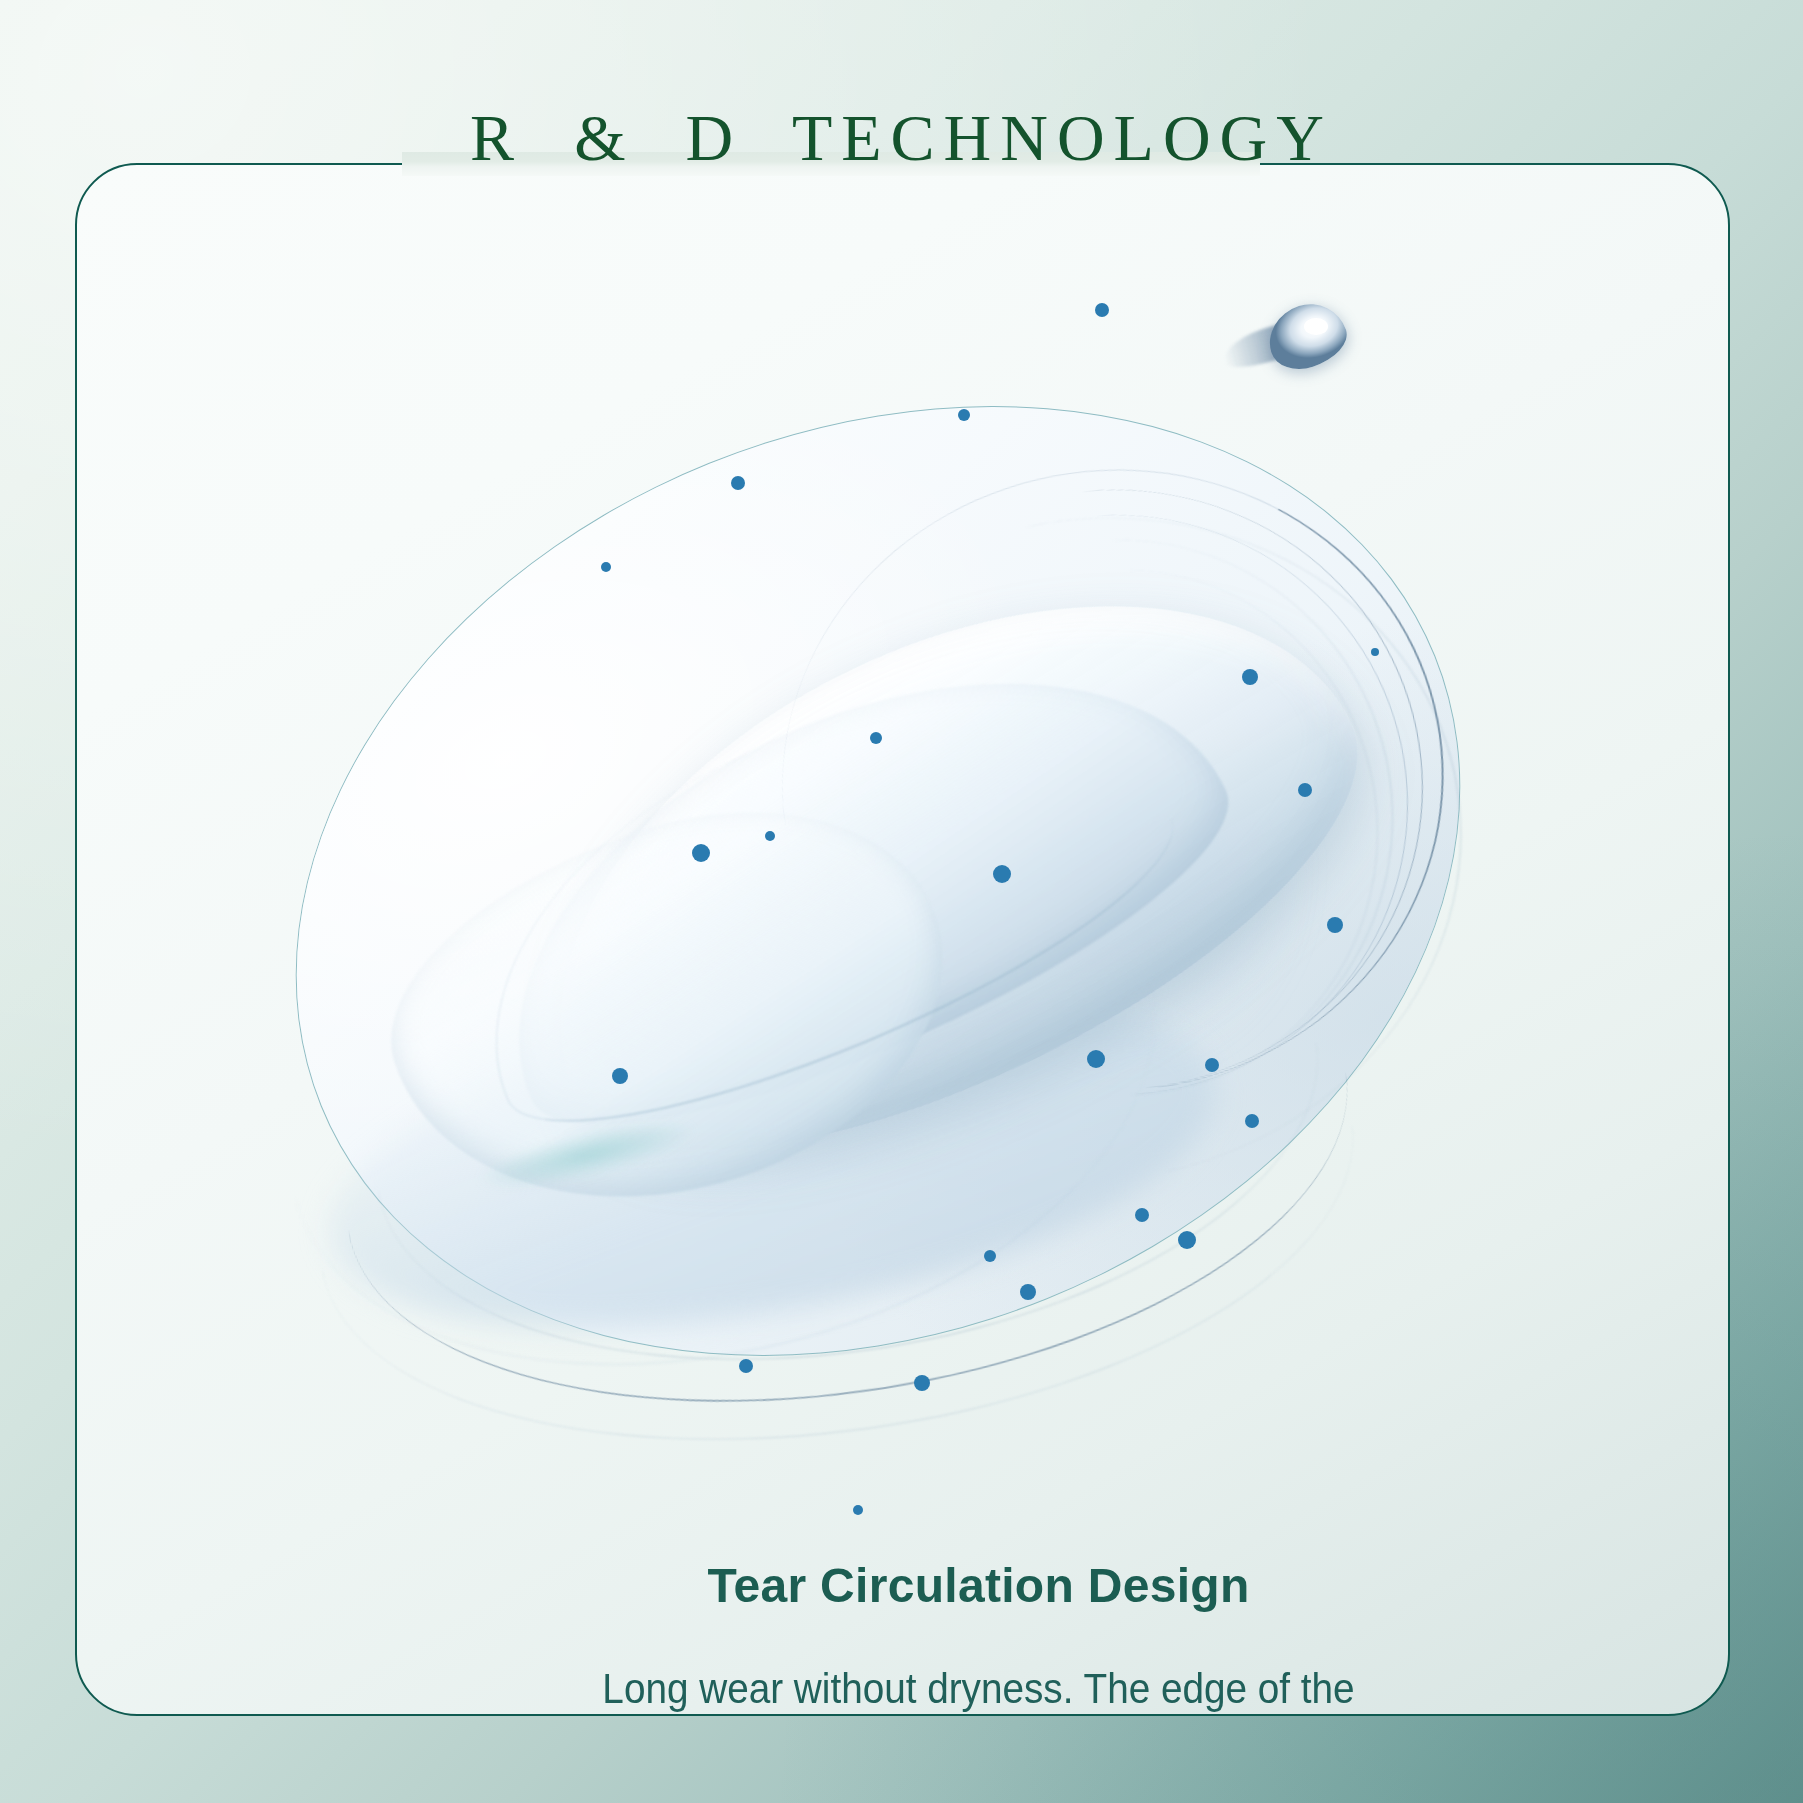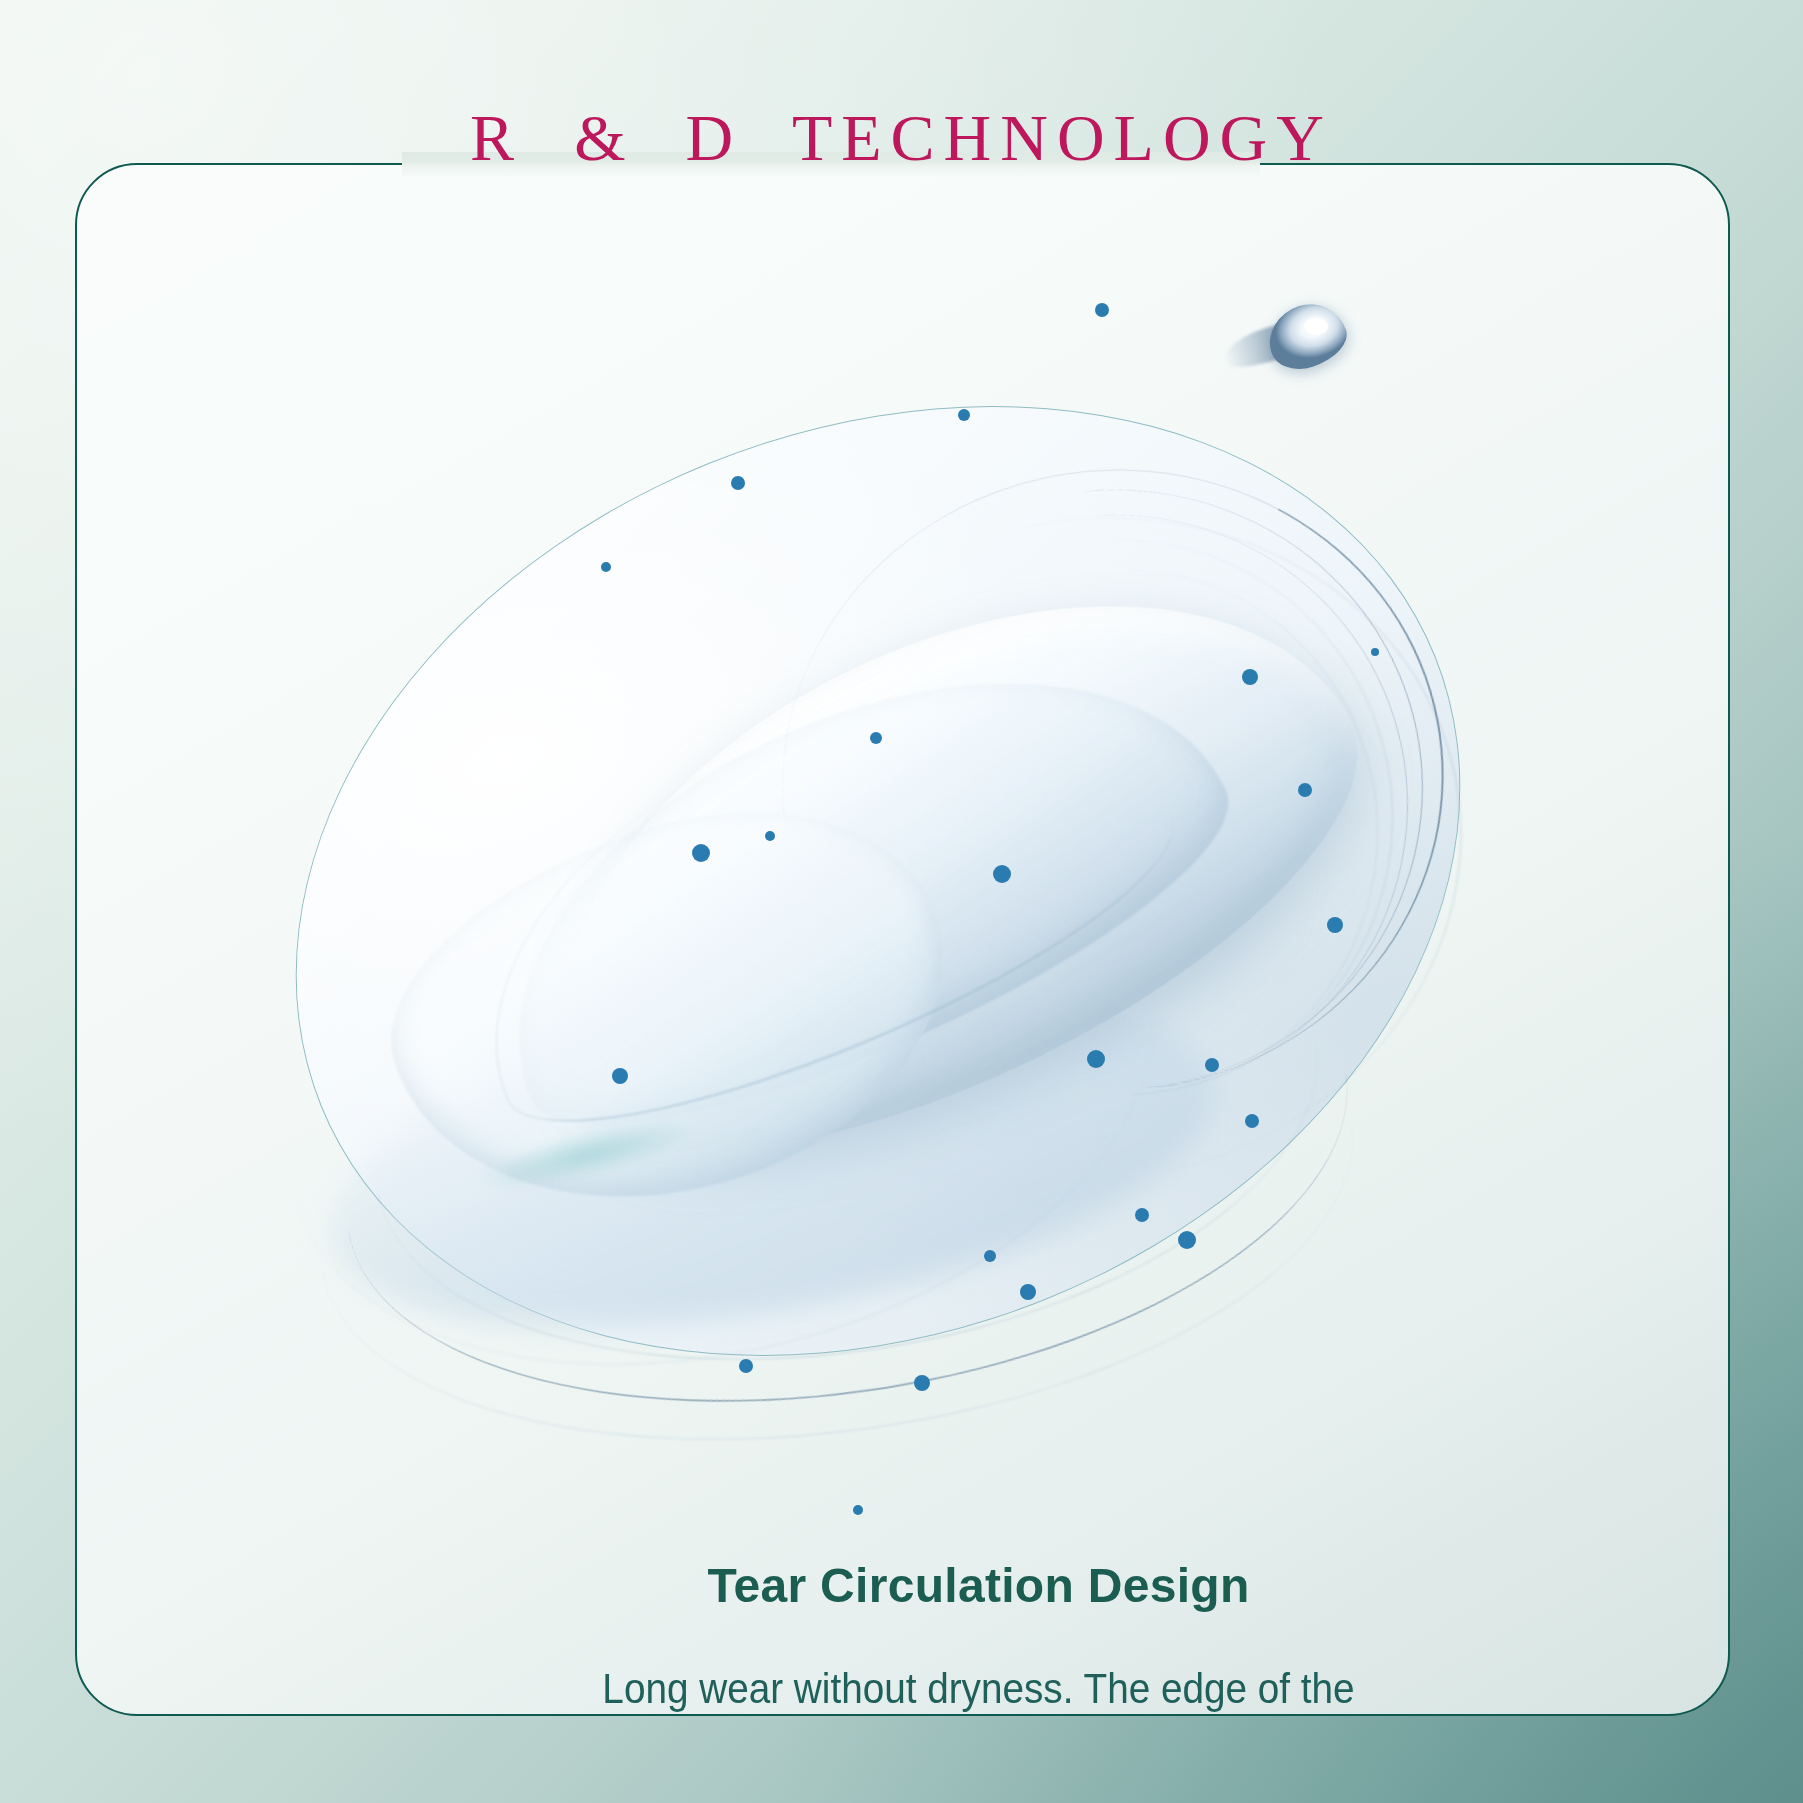--- a/index.html
+++ b/index.html
@@ -78,21 +78,21 @@
     position: absolute;
     top: 105px;
     left: 0;
     width: 1803px;
     text-align: center;
     z-index: 8;
     font-family: "Liberation Serif", serif;
     font-size: 66px;
     font-weight: 400;
     letter-spacing: 9px;
-    color: #be185d;
+    color: #14532d;
     line-height: 1;
     white-space: pre;
   }
 
   
   .illustration {
     position: absolute;
     left: 145px;
     top: 105px;
     width: 1370px;

